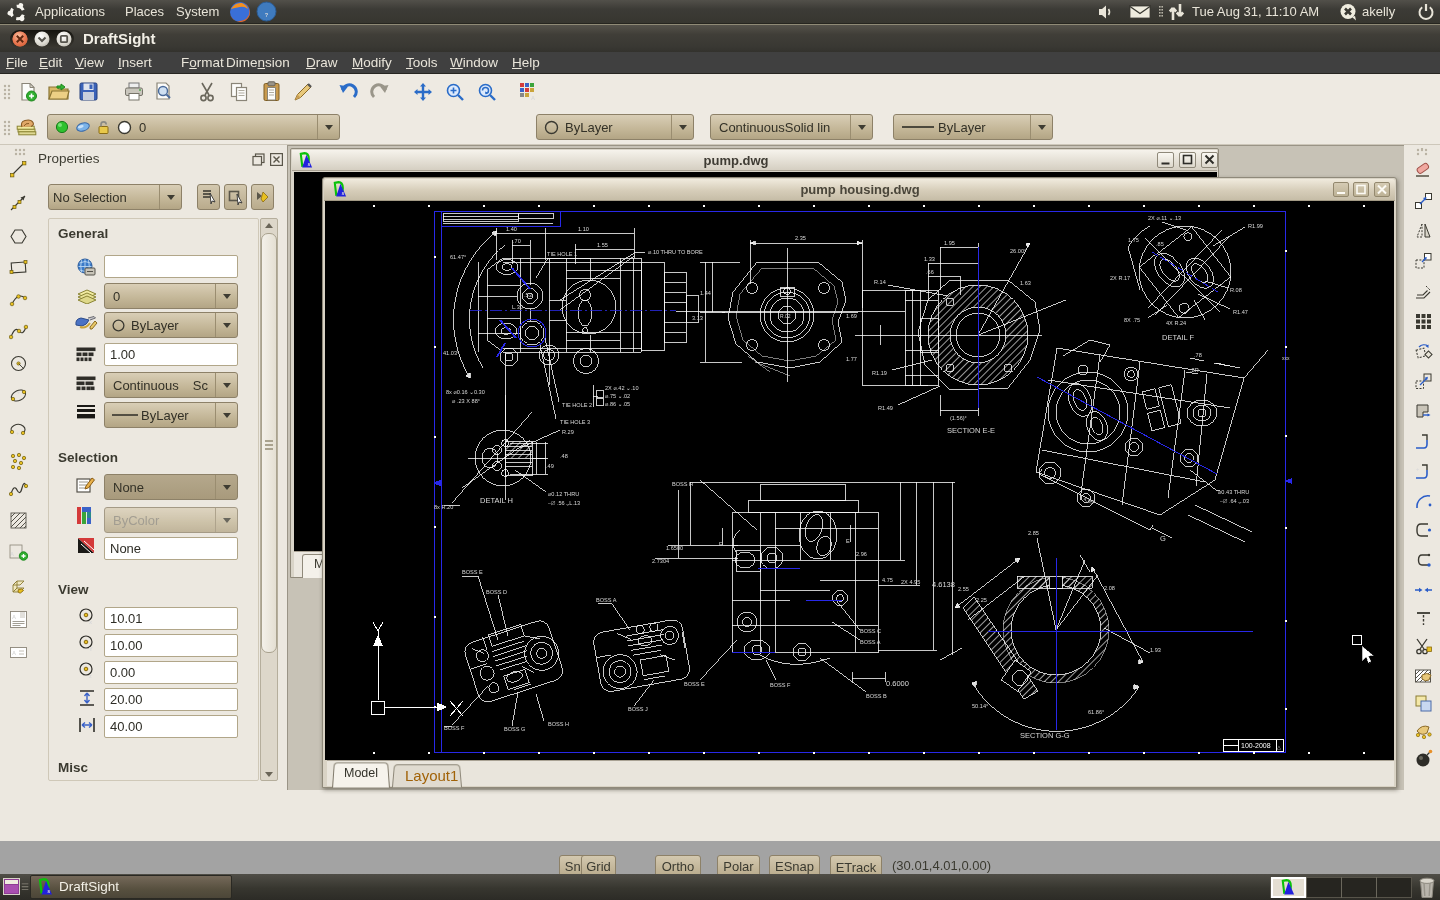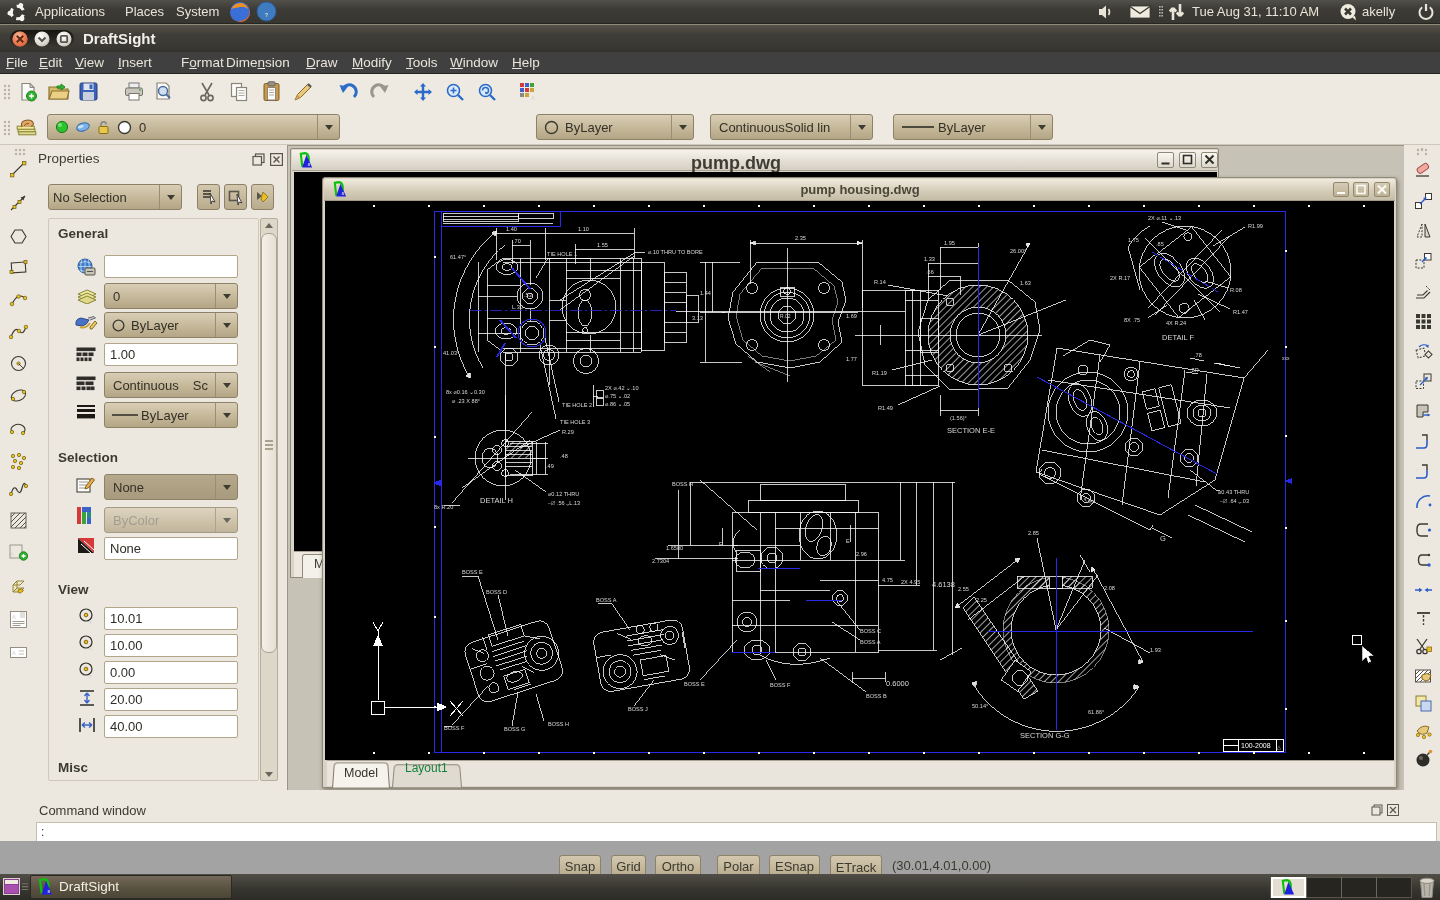--- a/index.html
+++ b/index.html
@@ -583,21 +583,21 @@
 
   <div id="mdi" class="abs" style="left:287px;top:0;width:1117px;height:645px;background:#c7c2b6;border-top:1px solid #9a9486;border-left:1px solid #9a9486">
 
     <div class="abs" style="left:2px;top:2px;width:929px;height:430px;background:#d9d4c8;border:1px solid #8f897a;border-radius:2px 2px 0 0">
       <div class="abs" style="left:1px;top:1px;width:925px;height:21px;background:linear-gradient(#f6f3ec,#d5cfc2);border-bottom:1px solid #a9a294"></div>
       <svg class="abs" style="left:6px;top:3px" width="17" height="17" viewBox="0 0 18 18">
             <path d="M4 2 L8 1.2 C14 1.5 14 13 8.5 14 L5.5 14.5 Z" fill="none" stroke="#0ac20a" stroke-width="2.2"></path>
             <path d="M10 3 L16 16.5 L5.5 16.5 Z" fill="#2222dd"></path>
             <text x="11" y="15" font-size="7" fill="#fff" font-family="Liberation Sans" font-style="italic" font-weight="bold">s</text>
           </svg>
-      <span class="abs" style="left:380px;top:4px;font-size:18px;font-weight:bold;color:#3f3c34;width:130px;text-align:center">pump.dwg</span>
+      <span class="abs" style="left:380px;top:4px;font-size:13px;font-weight:bold;color:#3f3c34;width:130px;text-align:center">pump.dwg</span>
       <div class="abs" style="left:866px;top:3px;width:17px;height:16px;background:linear-gradient(#faf8f2,#ddd8cc);border:1px solid #8f897a;border-radius:2px"></div>
       <svg class="abs" style="left:866px;top:3px" width="17" height="16" viewBox="0 0 17 16">
             <path d="M4.5 11.5 h8" stroke="#2e2d28" stroke-width="2"></path>
           </svg>
       <div class="abs" style="left:888px;top:3px;width:17px;height:16px;background:linear-gradient(#faf8f2,#ddd8cc);border:1px solid #8f897a;border-radius:2px"></div>
       <svg class="abs" style="left:888px;top:3px" width="17" height="16" viewBox="0 0 17 16">
             <rect x="4.5" y="3.5" width="8" height="8" fill="none" stroke="#2e2d28" stroke-width="1.6"></rect>
           </svg>
       <div class="abs" style="left:910px;top:3px;width:17px;height:16px;background:linear-gradient(#faf8f2,#ddd8cc);border:1px solid #8f897a;border-radius:2px"></div>
       <svg class="abs" style="left:910px;top:3px" width="17" height="16" viewBox="0 0 17 16">
@@ -1208,21 +1208,21 @@
               <text x="1277" y="749" class="t5">△</text>
 
       <rect x="1352" y="635" width="9" height="9" fill="none" stroke="#fff" stroke-width="1"></rect>
       <path d="M1362,646 l0,15 4,-4 2.5,6 2.5,-1.5 -2.5,-5.5 5,-0.5 Z" fill="#fff" stroke="#555" stroke-width="0.4"></path>
       </svg>
       </div>
       <div class="abs" style="left:4px;top:582px;width:1067px;height:26px;background:#e9e5dc;border-top:1px solid #a9a294">
         <div class="abs" style="left:6px;top:1px;width:56px;height:25px;background:#f6f3ec;border:1px solid #7f796a;border-bottom:none;border-radius:4px 4px 0 0;transform:perspective(20px) rotateX(3deg)"></div>
         <span class="abs" style="left:17px;top:5px;font-size:12.5px;color:#33322a">Model</span>
         <div class="abs" style="left:66px;top:3px;width:68px;height:23px;background:#e0dbd0;border:1px solid #8f897a;border-bottom:none;border-radius:4px 4px 0 0;transform:perspective(20px) rotateX(3deg)"></div>
-        <span class="abs" style="left:78px;top:0;font-size:12px;color:#15803d">Layout1</span>
+        <span class="abs" style="left:78px;top:6px;font-size:15px;color:#a16207">Layout1</span>
       </div>
     </div>
   </div>
 
   <svg class="abs" style="left:1416px;top:3px" width="16" height="8" viewBox="0 0 16 8">
         <g fill="#b9b2a2">
           <circle cx="2" cy="2" r="1.2"></circle>
           <circle cx="6" cy="2" r="1.2"></circle>
           <circle cx="10" cy="2" r="1.2"></circle>
           <circle cx="2" cy="6" r="1.2"></circle>
@@ -1338,37 +1338,24 @@
         </svg>
   <svg class="abs" style="left:1414px;top:604px" width="19" height="19" viewBox="0 0 19 19">
           <circle cx="9" cy="11" r="6.5" fill="#2e2d28"></circle>
           <circle cx="7" cy="9" r="2" fill="#6a675c"></circle>
           <path d="M13 6 l3-3" stroke="#3a3931" stroke-width="1.3"></path>
           <circle cx="16.5" cy="2.5" r="1.8" fill="#e89028"></circle>
         </svg>
   </div>
 </div>
 
-<div class="abs" style="left:0;top:790px;width:1440px;height:51px;background:#ece8e0">
-  <span class="abs" style="left:39px;top:13px;font-size:13px;color:#3a392f">Command window</span>
-  <svg class="abs" style="left:1371px;top:14px" width="12" height="12" viewBox="0 0 12 12">
-        <rect x="3" y="1" width="8" height="8" fill="none" stroke="#5a564a"></rect>
-        <rect x="1" y="3" width="8" height="8" fill="#ece8e0" stroke="#5a564a"></rect>
-      </svg>
-  <svg class="abs" style="left:1387px;top:14px" width="12" height="12" viewBox="0 0 12 12">
-        <rect x="0.5" y="0.5" width="11" height="11" fill="none" stroke="#5a564a"></rect>
-        <path d="M3 3 L9 9 M9 3 L3 9" stroke="#5a564a" stroke-width="1.2"></path>
-      </svg>
-  <div class="abs" style="left:36px;top:32px;width:1401px;height:19px;background:#fff;border:1px solid #c8bfa9;border-bottom:none"></div>
-  <span class="abs" style="left:41px;top:35px;font-size:12px;color:#333">:</span>
-</div>
 
 <div class="abs" style="left:0;top:841px;width:1440px;height:33px;background:#a3a3a3;border-top:6px solid #a3a3a3">
   <div class="sbtn abs" style="left:559px;top:8px;width:42px;height:22px">Snap</div>
-  <div class="sbtn abs" style="left:611px;top:8px;width:35px;height:22px">Grid</div>
+  <div class="sbtn abs" style="left:581px;top:8px;width:35px;height:22px">Grid</div>
   <div class="sbtn abs" style="left:655px;top:8px;width:46px;height:22px">Ortho</div>
   <div class="sbtn abs" style="left:717px;top:8px;width:43px;height:22px">Polar</div>
   <div class="sbtn abs" style="left:769px;top:8px;width:51px;height:22px">ESnap</div>
   <div class="sbtn abs" style="left:830px;top:8px;width:52px;height:24px">ETrack</div>
   <span class="abs" style="left:892px;top:11px;font-size:13px;color:#3b3a30">(30.01,4.01,0.00)</span>
 </div>
 
 <div class="abs" style="left:0;top:874px;width:1440px;height:26px;background:linear-gradient(#504e47,#37362f 55%,#2c2b26)">
   <svg class="abs" style="left:3px;top:4px" width="17" height="17" viewBox="0 0 17 17">
     <rect x="0.5" y="0.5" width="16" height="16" fill="#8e3d94" stroke="#d8d4c8"></rect>

